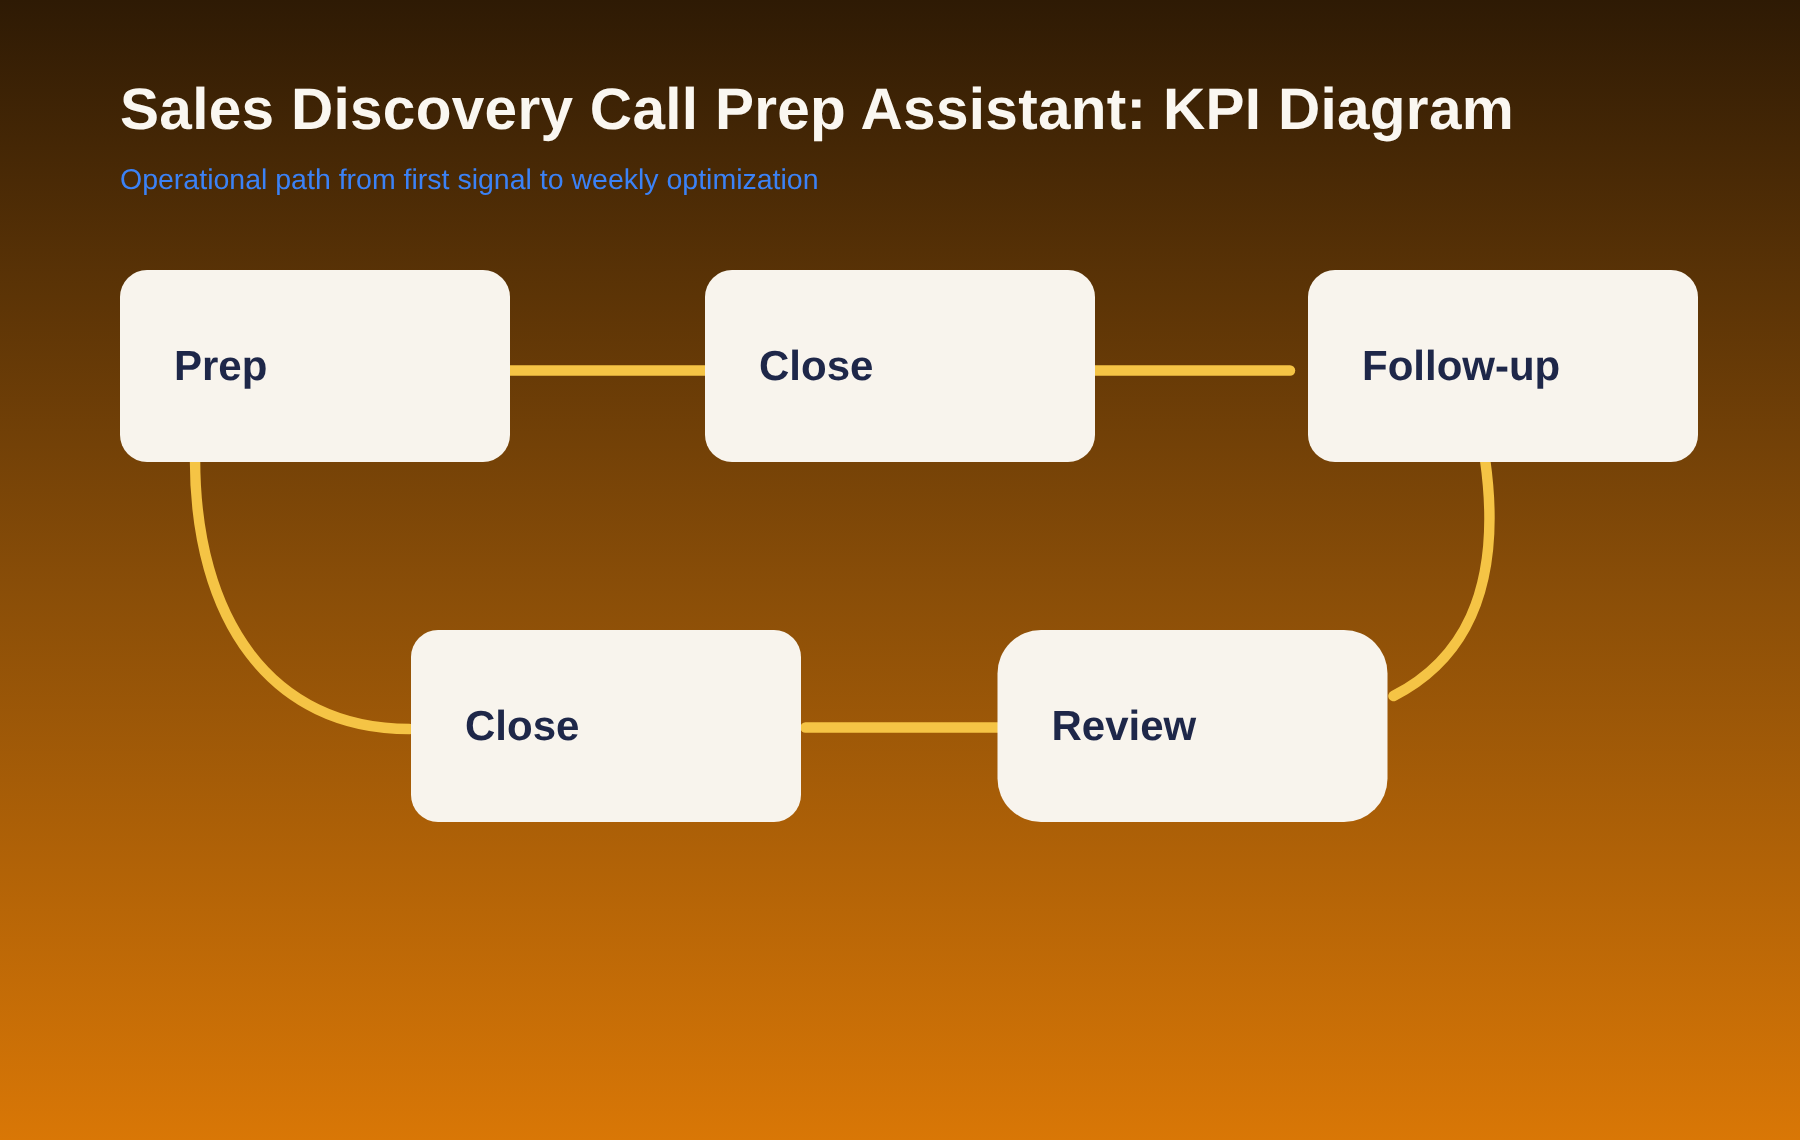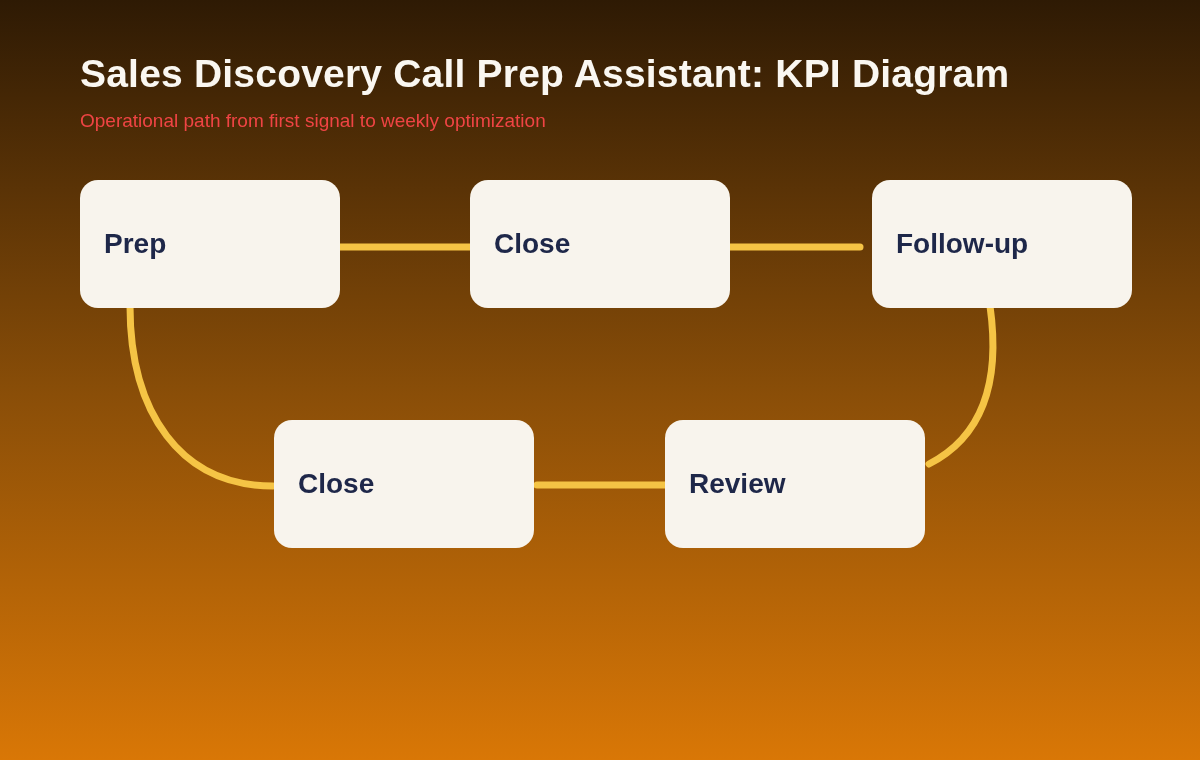--- a/index.html
+++ b/index.html
@@ -30,21 +30,21 @@
     margin: 0;
     font-size: 39px;
     font-weight: bold;
     letter-spacing: 0.2px;
     color: var(--title-text, #faf7f1);
   }
   .subtitle {
     margin: 14px 0 0 0;
     font-size: 19px;
     font-weight: normal;
-    color: #ef4444;
+    color: #3b82f6;
   }
   .connector-layer {
     position: absolute;
     left: 0;
     top: 0;
     width: 1200px;
     height: 760px;
   }
   .connector-layer path {
     stroke: var(--connector, #f5c445);
@@ -53,33 +53,33 @@
     stroke-linecap: round;
   }
   .node {
     position: absolute;
     width: 260px;
     height: 128px;
     background: var(--node-background, #f8f4ed);
     border-radius: 18px;
     display: flex;
     align-items: center;
-    padding-left: 24px;
+    padding-left: 36px;
     box-sizing: border-box;
   }
   .node .label {
     font-size: 28px;
     font-weight: bold;
     color: var(--node-text, #1e2749);
   }
   .node-prep      { left: 80px;  top: 180px; }
   .node-call      { left: 470px; top: 180px; }
   .node-follow-up { left: 860px; top: 180px; margin-left: 12px; }
   .node-close     { left: 274px; top: 420px; }
-  .node-review    { left: 665px; top: 420px; }
+  .node-review    { left: 665px; top: 420px; border-radius: 29px; }
   .footer {
     position: absolute;
     left: 80px;
     top: 648px;
   }
   .footer-line1 {
     margin: 0;
     font-size: 19px;
     color: #f8f1e6;
   }

